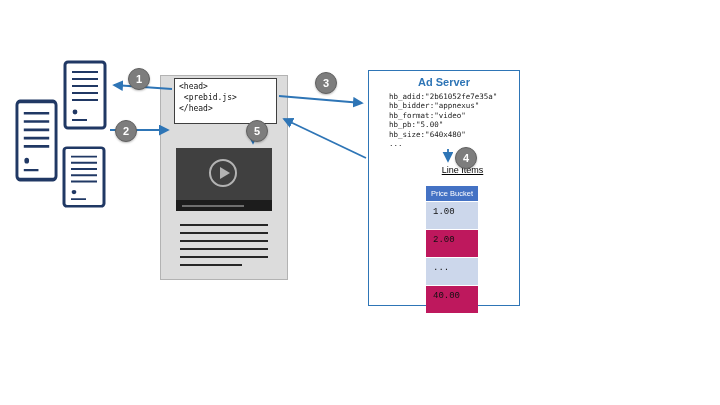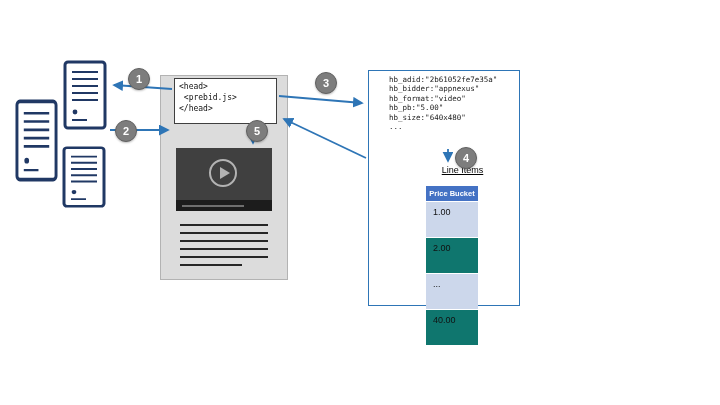--- a/index.html
+++ b/index.html
@@ -47,26 +47,26 @@
     left:368px;top:70px;width:152px;height:236px;background:#ffffff;
     border:1.5px solid #2e75b6;box-sizing:border-box;
   }
   .adserver-title{margin-top:5px;text-align:center;color:#2e75b6;font-size:11px;font-weight:600;}
   .kv{margin:4px 0 0 20px;font-family:"DejaVu Sans Mono",monospace;font-size:7.5px;line-height:1.25;color:#1a1a1a;}
   .kv-line{white-space:pre;}
   .line-items{left:420px;top:165px;width:85px;text-align:center;font-size:9px;color:#000;text-decoration:underline;}
 
   .pb-table{left:426px;top:186px;width:52px;}
   .pb-header{
-    background:#4472c4;color:#ffffff;font-size:7.5px;font-weight:bold;line-height:1.25;
+    background:#4472c4;color:#ffffff;font-size:7.5px;font-weight:normal;line-height:1.25;
     text-align:center;padding:3px 2px;border-bottom:1.5px solid #fff;
   }
-  .pb-row{font-size:9px;color:#111;padding:5px 0 20px 7px;border-bottom:1.5px solid #fff;}
+  .pb-row{font-size:9px;color:#111;padding:5px 0 12px 7px;border-bottom:1.5px solid #fff;font-family:Liberation Mono, monospace;}
   .row-a{background:#ccd7eb;}
-  .row-b{background:#0f766e;}
+  .row-b{background:#be185d;}
 
   .arrow-layer{left:0;top:0;width:720px;height:405px;pointer-events:none;}
   .server-svg{display:block;}
 </style>
 </head>
 <body>
 
 <div class="canvas">
 
   <div class="abs" style="left:63px;top:60px;width:44px;height:70px;">
@@ -126,20 +126,21 @@
   <div class="abs text-lines">
     <div class="ln"></div>
     <div class="ln"></div>
     <div class="ln"></div>
     <div class="ln"></div>
     <div class="ln"></div>
     <div class="ln"></div>
   </div>
 
   <div class="abs adserver">
+    <div class="adserver-title">Ad Server</div>
     <div class="kv">
       <div class="kv-line">hb_adid:"2b61052fe7e35a"</div>
       <div class="kv-line">hb_bidder:"appnexus"</div>
       <div class="kv-line">hb_format:"video"</div>
       <div class="kv-line">hb_pb:"5.00"</div>
       <div class="kv-line">hb_size:"640x480"</div>
       <div class="kv-line">...</div>
     </div>
   </div>
 

